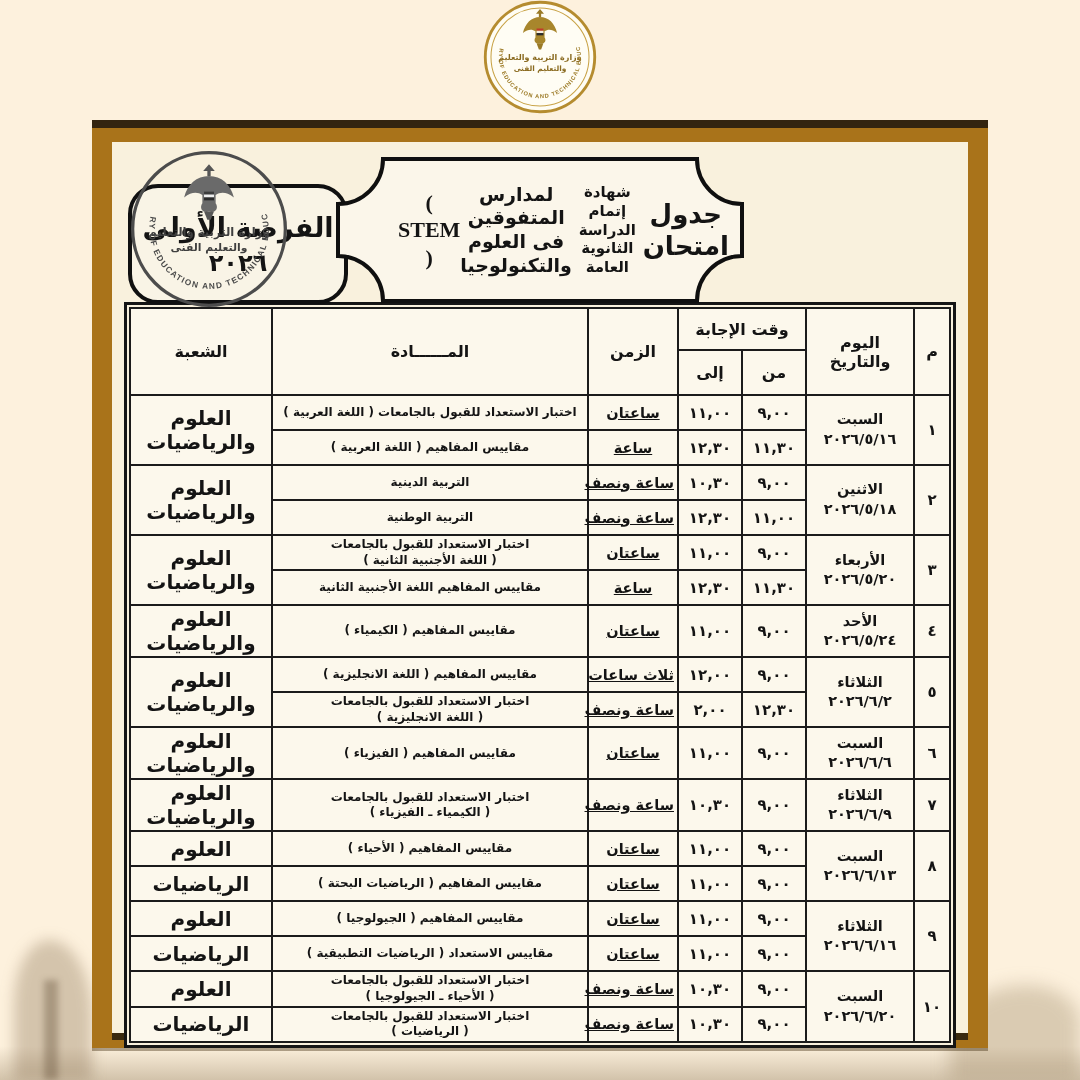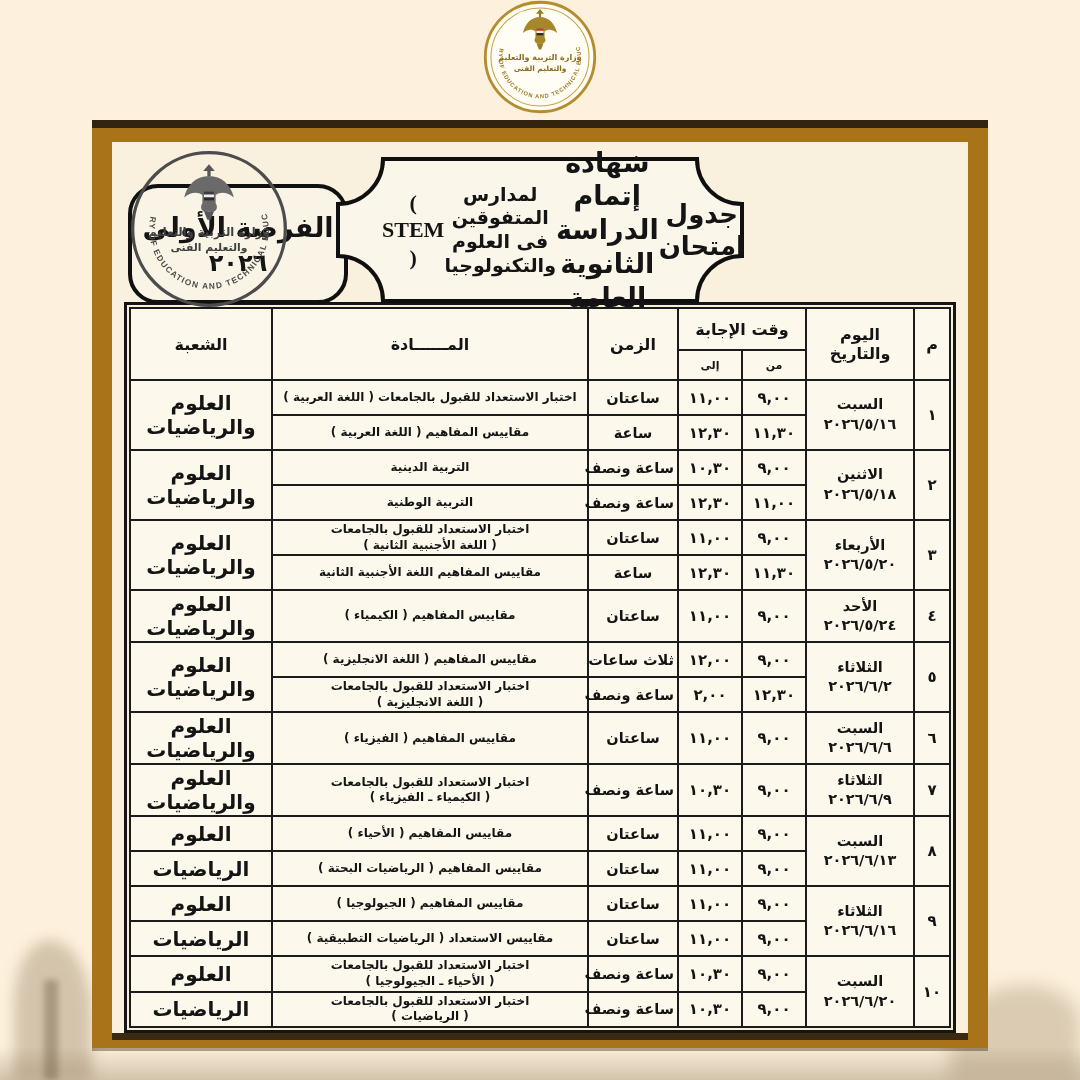--- a/index.html
+++ b/index.html
@@ -22,40 +22,40 @@
   
   .head{position:relative;height:160px;}
   .badge{position:absolute;left:22px;top:42px;width:212px;height:112px;border:4px solid #101010;border-radius:30px;background:#f9f4e6;display:flex;flex-direction:column;align-items:center;justify-content:center;gap:6px;}
   .badge .l1{font-size:27px;font-weight:bold;}
   .badge .l2{font-size:24px;font-weight:bold;letter-spacing:2px;}
 
   .plaque{position:absolute;left:50%;transform:translateX(-50%);top:12px;width:414px;height:152px;}
   .plaque svg{position:absolute;inset:0;}
   .plaque .txt{position:absolute;inset:8px 18px;display:flex;align-items:center;justify-content:center;line-height:1.25;text-align:center;}
   .plaque .t1{font-size:26px;font-weight:bold;}
-  .plaque .t2{font-size:27px;font-weight:bold;}
+  .plaque .t2{font-size:15px;font-weight:bold;}
   .plaque .t3{font-size:19px;font-weight:bold;}
   .plaque .t4{font-size:22px;font-weight:bold;font-family:"Liberation Serif","DejaVu Serif",serif;direction:ltr;margin-left:47px;}
 
   .doc-seal{position:absolute;left:auto;right:640px;top:4px;}
   .doc-seal,.doc-seal svg{width:166px;height:166px;}
   .doc-seal{right:auto;left:14px;} 
 
   
   .table-outer{margin:0 12px;border:3px solid #151515;padding:2px;background:#f8f0dc;}
   table{width:100%;border-collapse:collapse;table-layout:fixed;border:2px solid #151515;background:#fcf8ec;direction:rtl;}
   th,td{border:2px solid #1b1b1b;font-weight:bold;text-align:center;vertical-align:middle;padding:1px 3px;box-sizing:border-box;}
   thead th{font-size:16px;}
   th.h-main{height:42px;}
-  th.h-sub{height:30px;font-size:11px;}
+  th.h-sub{height:45px;font-size:16px;}
   td{height:35px;font-size:15px;}
   td.c-num{font-size:15px;}
   td.c-date{font-size:14.5px;line-height:1.35;}
   td.c-time{font-size:15px;letter-spacing:1px;}
-  td.c-dur{font-size:14.5px;white-space:nowrap;}
+  td.c-dur{font-size:14.5px;white-space:nowrap;text-decoration:underline;}
   td.c-subj{font-size:12px;white-space:pre-line;line-height:1.3;}
   td.c-branch{font-size:20px;}
   .seal-eng{font-family:"Liberation Sans",sans-serif;font-weight:bold;letter-spacing:1.6px;}
 </style>
 </head>
 <body>
 
 <div class="canvas">
 
   <div class="bg-strip"></div>

